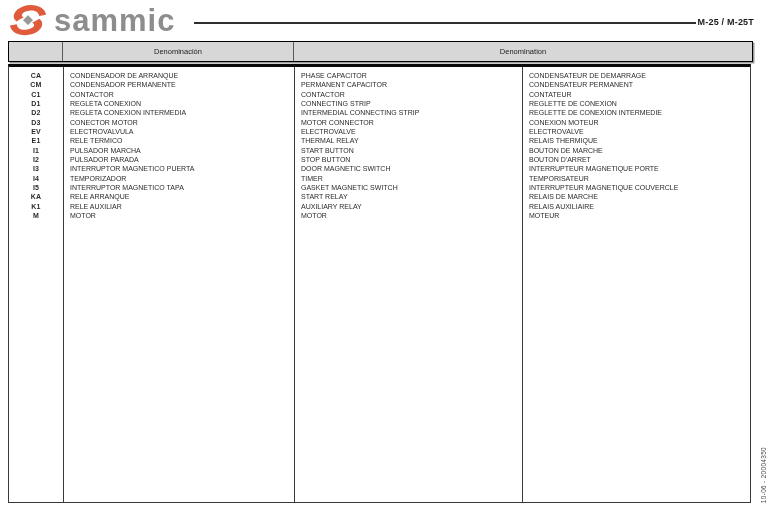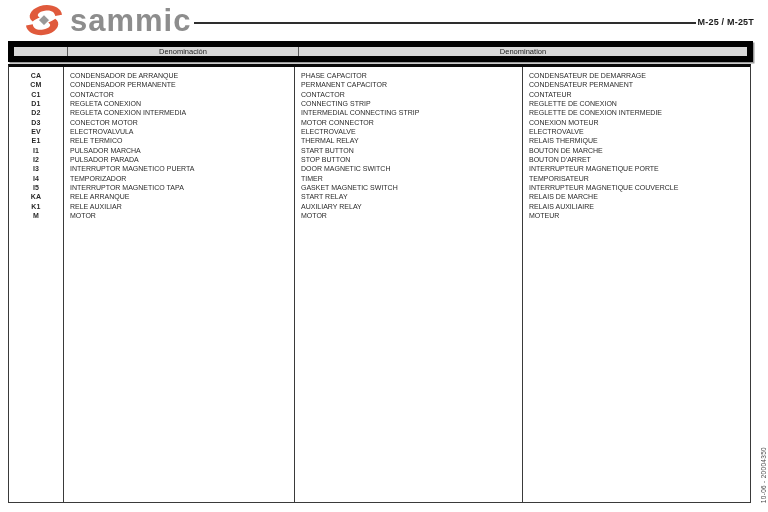--- a/index.html
+++ b/index.html
@@ -1,38 +1,38 @@
 <!DOCTYPE html>
 <html><head>
 <meta charset="utf-8">
 <style>
   html,body{margin:0;padding:0;}
   body{
     width:768px;height:512px;position:relative;background:#ffffff;
     font-family:"Liberation Sans", sans-serif;overflow:hidden;
   }
   
-  .logo-row{position:absolute;left:24px;top:3px;display:flex;align-items:flex-start;}
+  .logo-row{position:absolute;left:8px;top:3px;display:flex;align-items:flex-start;}
   .logo-icon{width:40px;height:36px;margin-right:6px;}
   .brand-text{
     font-size:31px;font-weight:bold;color:#8d8d8d;letter-spacing:1px;
     line-height:36px;transform:scaleY(1.02);
   }
   .header-rule{
     position:absolute;left:194px;top:22px;width:502px;height:2px;background:#2e2e2e;
   }
   .model-label{
     position:absolute;right:14px;top:17px;font-size:9px;font-weight:bold;color:#1a1a1a;
     letter-spacing:.2px;
     padding-left:20px;
   }
   
   .thead{
     position:absolute;left:8px;top:41px;width:745px;height:21px;box-sizing:border-box;
-    display:flex;background:#d7d7d7;border:6px solid #000000;
+    display:flex;background:#d7d7d7;border:1px solid #000000;
     box-shadow:1.5px 1.5px 0 #9a9a9a;
   }
   .thead .hcell{
     box-sizing:border-box;display:flex;align-items:center;justify-content:center;
     font-size:7.5px;color:#222;border-right:1px solid #5a5a5a;
   }
   .thead .hcell:last-child{border-right:none;}
   .hc0{width:54px;}
   .hc1{width:231px;}
   .hc2{width:228px;}

